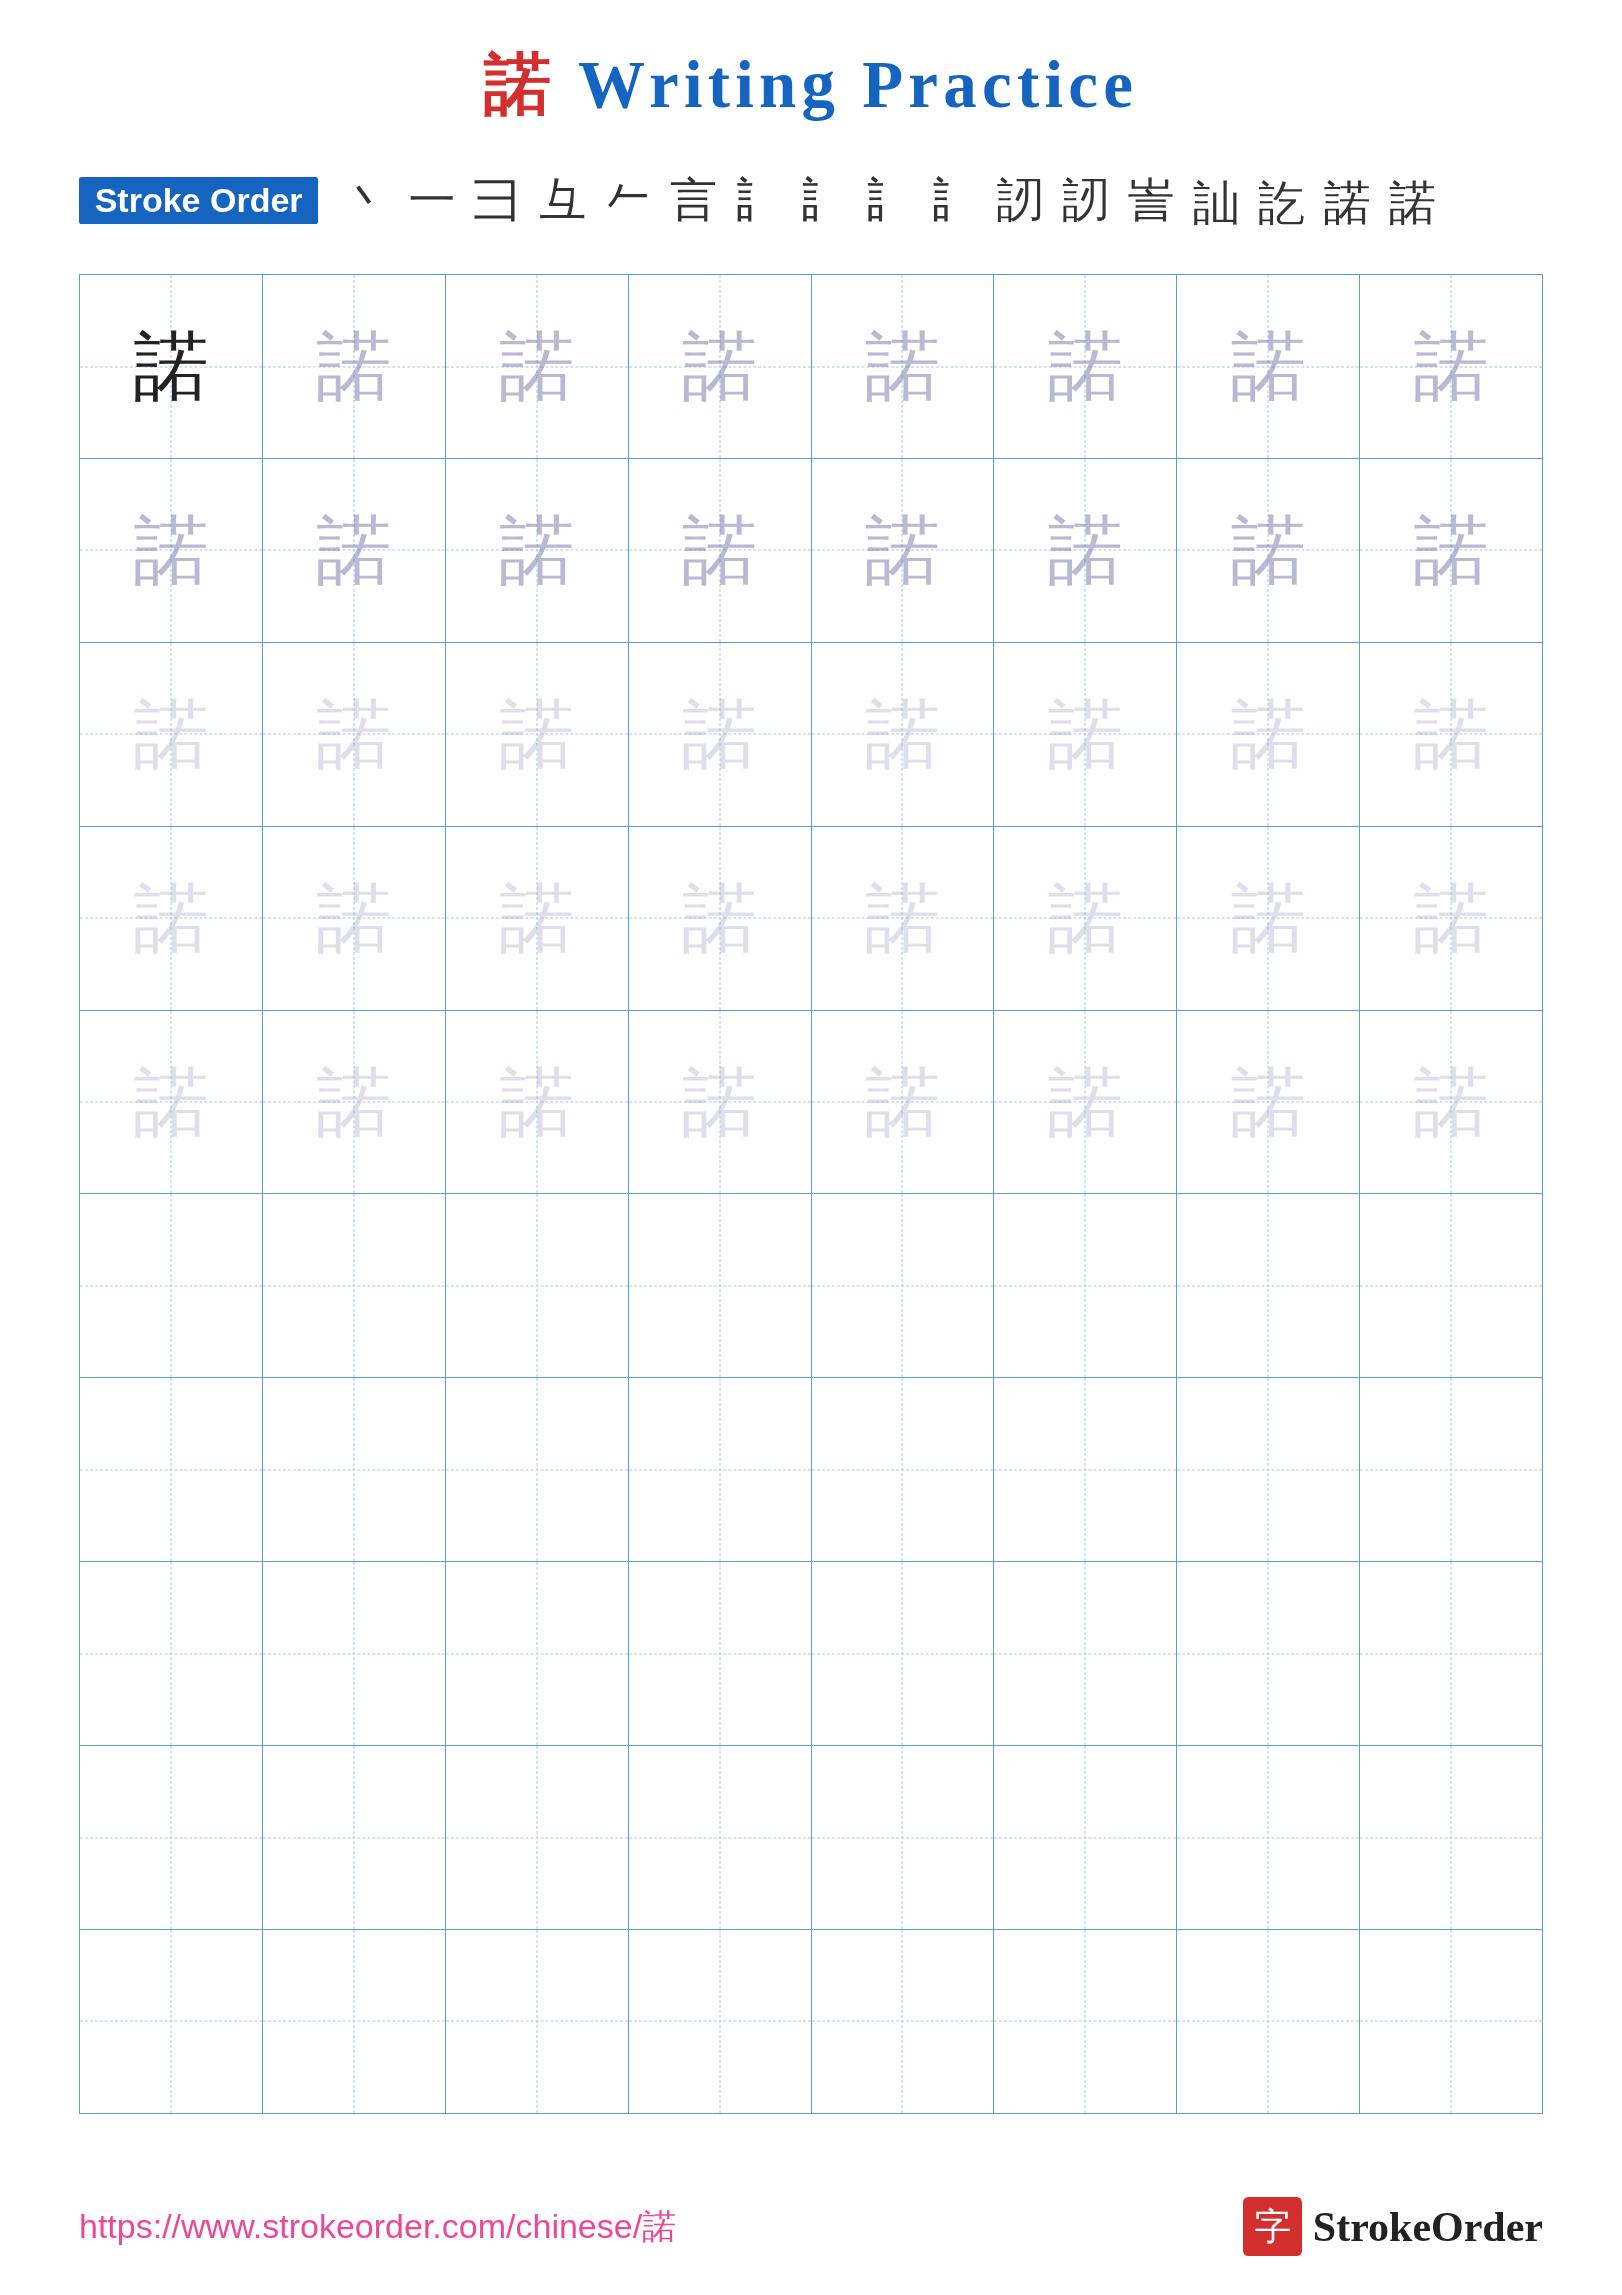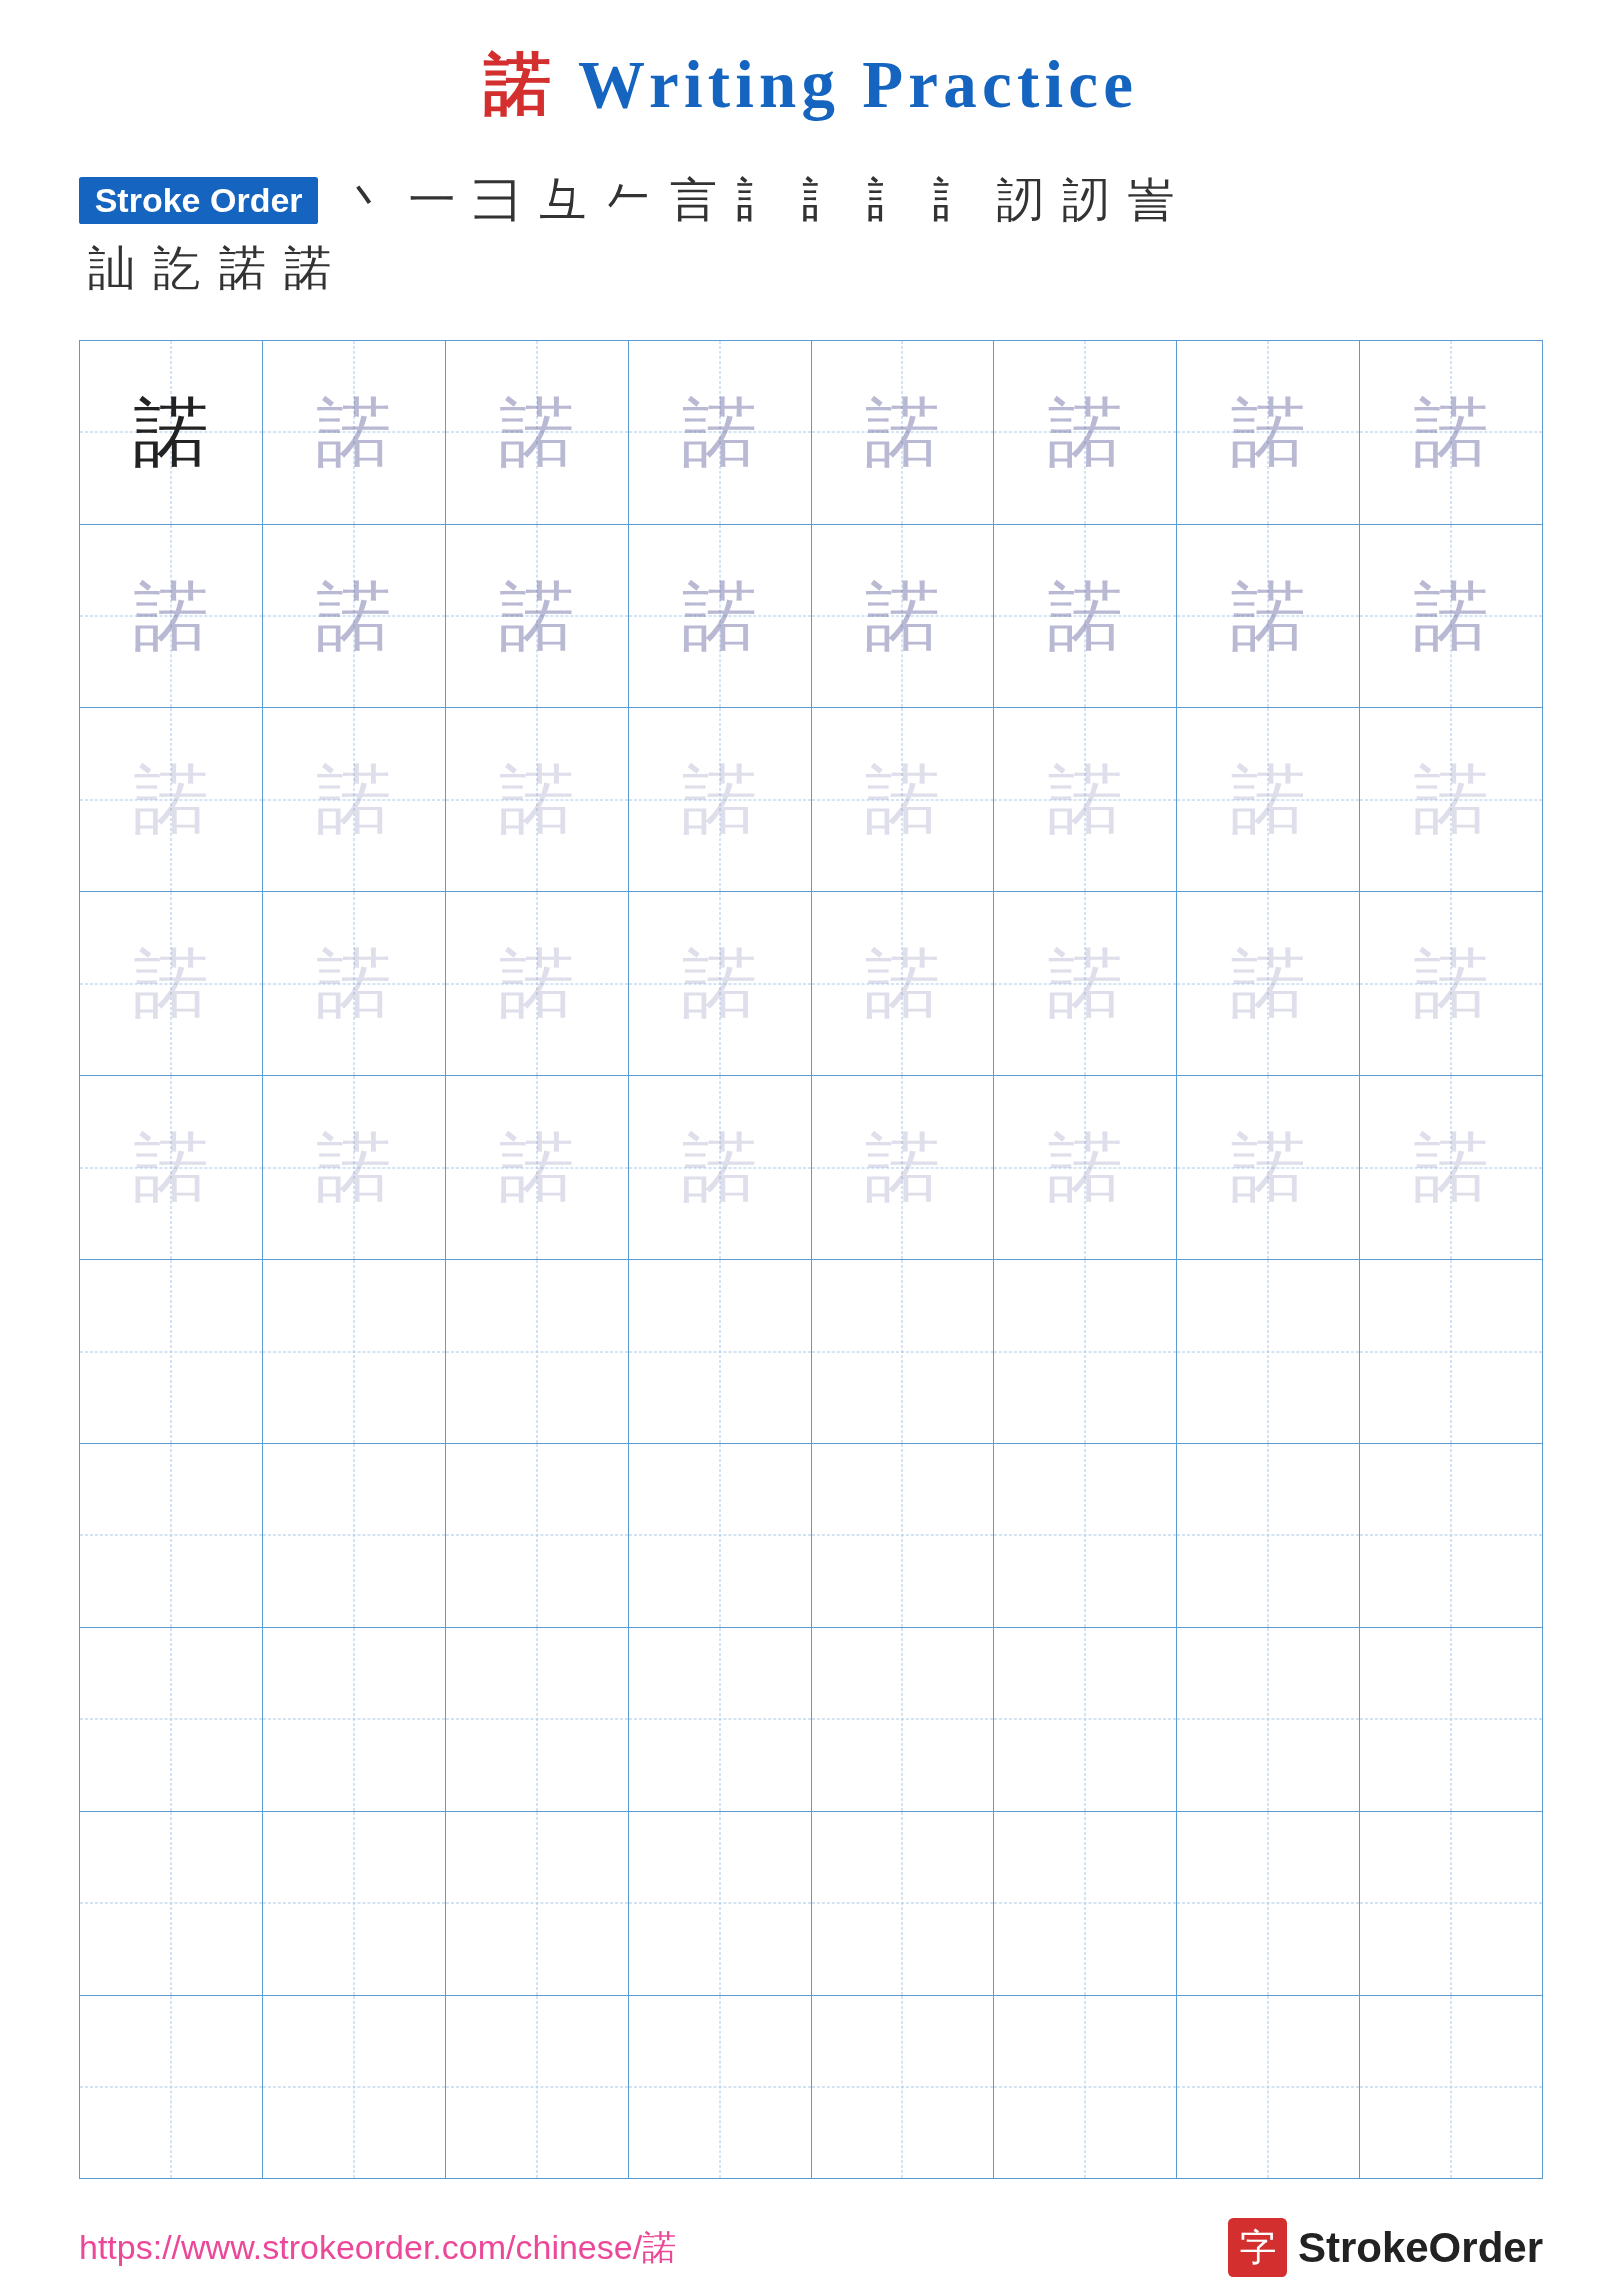--- a/index.html
+++ b/index.html
@@ -31,21 +31,21 @@
       letter-spacing: 5.2px;
     }
 
     .title .char {
       color: #d32f2f;
     }
 
     .stroke-order-section {
       width: 100%;
       display: flex;
-      flex-direction: column;
+      flex-direction: row;
       margin-bottom: 33px;
     }
 
     .stroke-order-row {
       display: flex;
       align-items: center;
       flex-wrap: wrap;
       gap: 5.2px;
       margin-bottom: 2.6px;
     }
@@ -190,21 +190,21 @@
       align-items: center;
       justify-content: center;
       border-radius: 5.2px;
       font-family: serif;
     }
 
     .footer-logo-text {
       font-size: 42px;
       font-weight: bold;
       color: #222;
-      font-family: Liberation Sans, sans-serif;
+      font-family: Liberation Serif, serif;
     }
   </style>
 </head>
 <body>
 
 <div class="page">
 
   <h1 class="title">
     <span class="char">諾</span>
     <span> </span><span>Writing Practice</span>

